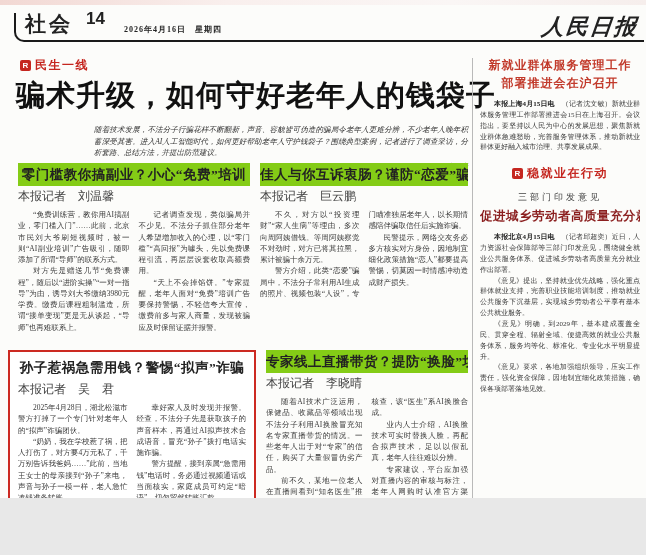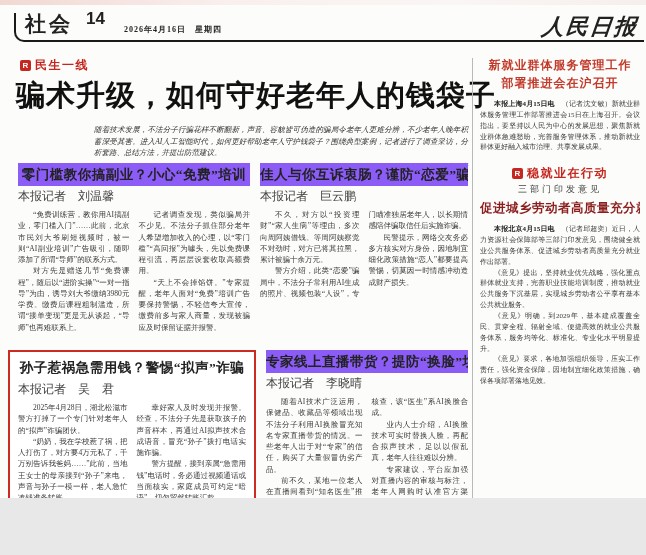--- a/index.html
+++ b/index.html
@@ -24,40 +24,40 @@
   .tag-label{color:#c5261f;font-weight:bold;font-size:12px;letter-spacing:1.5px;}
   .main-headline{position:absolute;left:16px;top:76px;width:454px;text-align:center;
         font-size:29px;font-weight:900;letter-spacing:1px;color:#111;white-space:nowrap;}
   .intro{position:absolute;left:94px;top:124px;width:374px;font-size:7.5px;line-height:1.55;
         font-style:italic;text-align:justify;color:#333;}
   .intro-attr{display:block;text-align:right;margin-top:2px;font-style:italic;}
   
   .art{position:absolute;overflow:hidden;}
   .art h2{margin:0;font-size:13.5px;font-weight:bold;text-align:center;letter-spacing:0.5px;
         padding:3px 0 2px;white-space:nowrap;}
-  .tinted h2{background:#8b5cf6;}
+  .tinted h2{background:#84cc16;}
   .byline{font-size:12px;text-align:left;color:#444;margin:2px 0 4px;}
   .cols{columns:2;column-gap:9px;font-size:7.5px;line-height:1.5;text-align:justify;color:#3a3a3a;}
   .cols p,.sb-body p{margin:0;text-indent:2em;}
   .art-a{left:18px;top:163px;width:232px;height:182px;}
   .art-b{left:260px;top:163px;width:208px;height:182px;}
   .art-c{left:8px;top:350px;width:248px;height:210px;border:2px solid #cc2a22;
         padding:4px 8px;box-sizing:border-box;background:#fff;}
   .art-d{left:266px;top:350px;width:202px;height:184px;}
   .bottom-headline{position:absolute;left:247px;top:538px;width:226px;font-size:13px;font-weight:bold;
         white-space:nowrap;letter-spacing:0.5px;color:#111;}
   
   .divider-v{position:absolute;left:472px;top:58px;width:1px;height:497px;background:#b9b9b9;}
   .sidebar{position:absolute;left:480px;top:56px;width:160px;height:499px;overflow:hidden;}
   .sb-title{color:#c23a2b;font-size:12px;font-weight:bold;text-align:center;line-height:1.5;
         letter-spacing:1px;margin:0;}
   .sb-body{font-size:7px;line-height:1.55;text-align:justify;color:#3a3a3a;margin-top:7px;}
   .dateline{font-weight:bold;color:#222;}
   .sb-tag-row{display:flex;justify-content:center;align-items:center;gap:4px;margin-top:12px;}
-  .sb-kicker{text-align:center;font-size:9px;color:#444;margin-top:1px;letter-spacing:3px;}
+  .sb-kicker{text-align:center;font-size:9px;color:#444;margin-top:9px;letter-spacing:3px;}
   .sb-headline2{color:#8b1f1f;font-size:12.5px;font-weight:bold;text-align:center;margin-top:4px;
         letter-spacing:0.5px;white-space:nowrap;}
 </style>
 </head>
 <body>
 
 <div class="page">
   <div class="top-smudge"></div>
 
   <div class="header-rule"></div>

